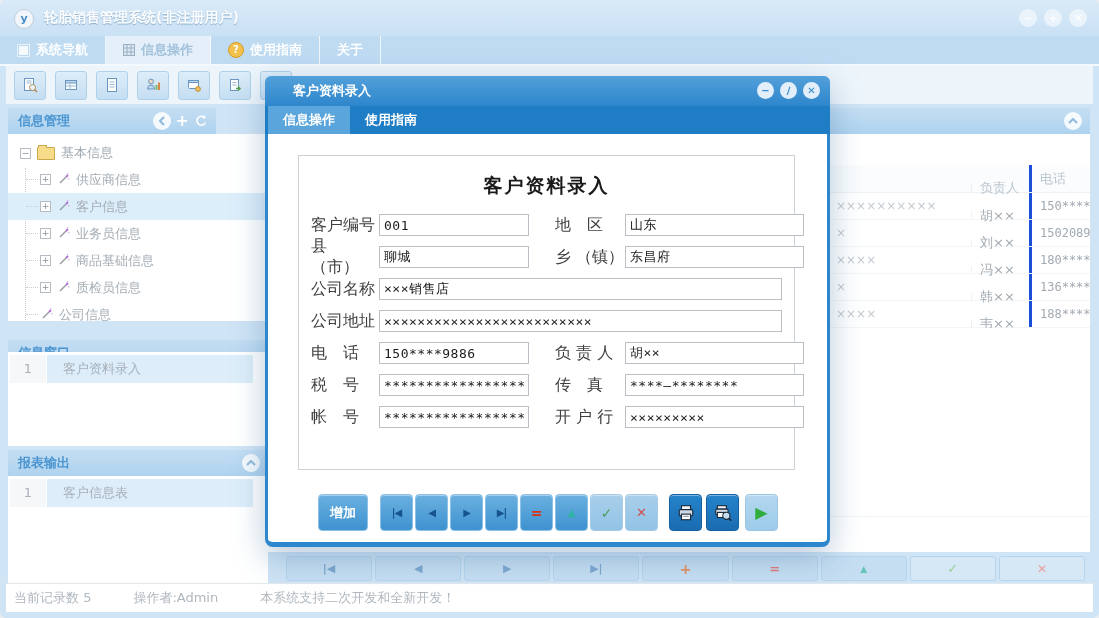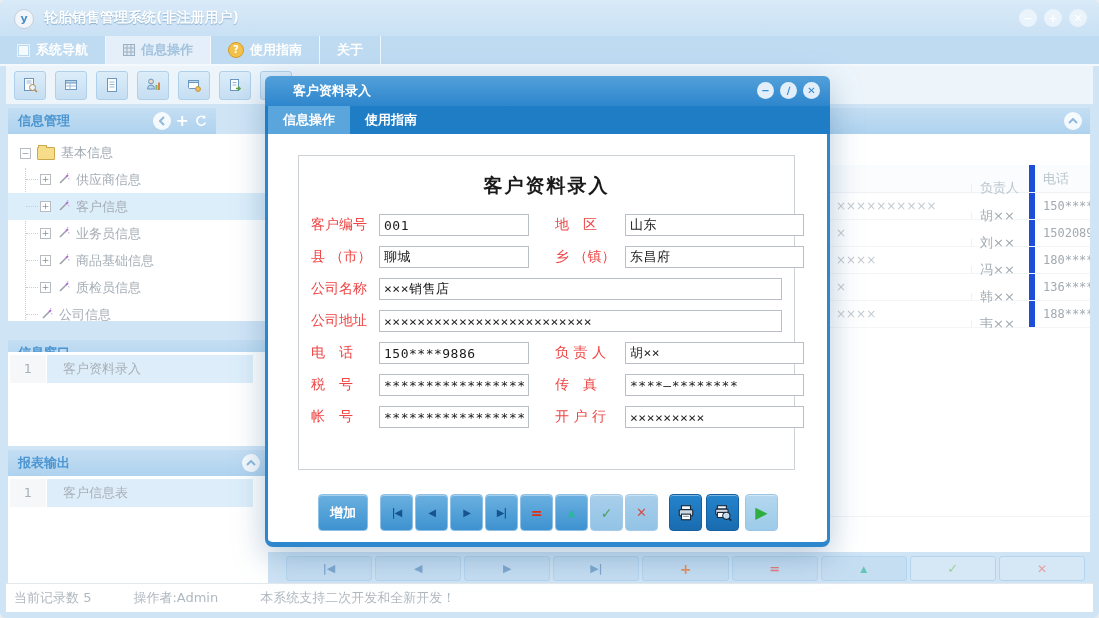--- a/index.html
+++ b/index.html
@@ -72,21 +72,21 @@
 
   
   .tablewrap{position:absolute;left:558px;top:31px;width:264px;overflow:hidden;}
   .t-header{height:27px;display:flex;background:#fafcfd;border-bottom:1px solid #eef2f5;
         color:#bac6ce;font-size:13px;align-items:center;}
   .t-row{height:26px;display:flex;align-items:center;border-bottom:1px solid #f3f6f8;
         color:#a2aab1;font-size:13px;white-space:nowrap;}
   .c-addr{width:145px;padding-left:10px;box-sizing:border-box;color:#c3cad0;font-size:12px;overflow:hidden;}
   .c-mgr{width:58px;padding-left:8px;box-sizing:border-box;border-left:1px solid #eef1f4;align-self:stretch;
         display:flex;align-items:center;margin-top:19px;}
-  .c-phone{flex:1;padding-left:8px;box-sizing:border-box;border-left:6px solid #1d4ed8;align-self:stretch;
+  .c-phone{flex:1;padding-left:8px;box-sizing:border-box;border-left:3px solid #1d4ed8;align-self:stretch;
         display:flex;align-items:center;font-family:"DejaVu Sans Mono",monospace;font-size:12px;overflow:hidden;}
 
   
   .bottom-nav{position:absolute;left:286px;top:556px;width:799px;height:25px;display:flex;gap:3px;z-index:3;}
   .nbtn{flex:1;border:1px solid #b5d5ee;border-radius:3px;background:#c6def2;
         display:flex;align-items:center;justify-content:center;font-size:11px;font-weight:bold;}
   .nbtn.lighter{background:#d6e7f5;}
   .c-arrow{color:#7fa8cf;} .c-plus{color:#e89060;font-size:14px;} .c-eq{color:#e87878;font-size:13px;}
   .c-tri{color:#66c4b8;font-size:9px;} .c-check{color:#9ccf9c;font-size:13px;} .c-x{color:#e8a0a0;font-size:12px;}
 
@@ -106,21 +106,21 @@
   .d-tabs{height:28px;background:#1f7dc5;display:flex;padding-left:3px;}
   .d-tab{padding:0 15px;line-height:28px;color:#fff;font-weight:bold;font-size:13px;}
   .d-tab.active{background:#5aa5db;}
   .d-body{height:408px;background:#fff;border-left:3px solid #2e86cc;border-right:3px solid #2e86cc;
         border-bottom:5px solid #2e86cc;border-radius:0 0 8px 8px;position:relative;box-sizing:content-box;}
 
   .form-box{position:absolute;left:30px;top:21px;width:497px;height:315px;border:1px solid #cdd2d6;box-sizing:border-box;}
   .form-title{text-align:center;margin-top:17px;font-size:19px;font-weight:bold;color:#1a1a1a;letter-spacing:2px;}
   .frows{padding:15px 12px 0 12px;}
   .frow{display:flex;align-items:center;height:22px;margin-bottom:10px;}
-  .flabel{width:68px;font-size:14px;color:#ef4444;flex-shrink:0;}
+  .flabel{width:68px;font-size:16px;color:#404040;flex-shrink:0;}
   .flabel.l2{width:70px;margin-left:26px;flex-shrink:0;}
   .finput{height:20px;border:1px solid #b9bfc4;font-family:"DejaVu Sans Mono","DejaVu Sans",monospace;
         font-size:13px;color:#1a1a1a;padding:0 4px;letter-spacing:.5px;box-sizing:content-box;}
   .fi1{width:140px;} .fi2{flex:1;} .fifull{flex:1;}
 
   .d-btns{position:absolute;left:50px;bottom:11px;display:flex;align-items:center;margin-top:42px;}
   .btn-add{width:48px;height:35px;border-radius:4px;border:1px solid #8cc0e6;color:#fff;font-weight:bold;
         font-size:13px;background:linear-gradient(#6ab0e0,#3e92d0);display:flex;align-items:center;
         justify-content:center;box-shadow:inset 0 1px 0 rgba(255,255,255,.4);}
   .sq{width:31px;height:35px;margin-left:2px;border-radius:4px;border:1px solid #8cc0e6;

